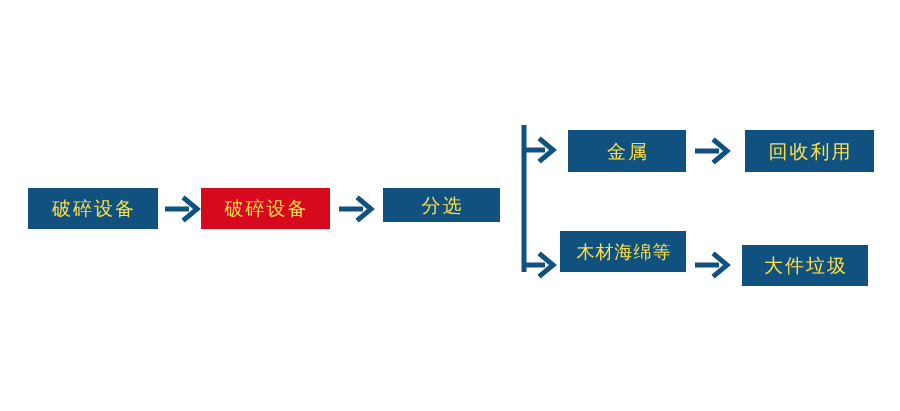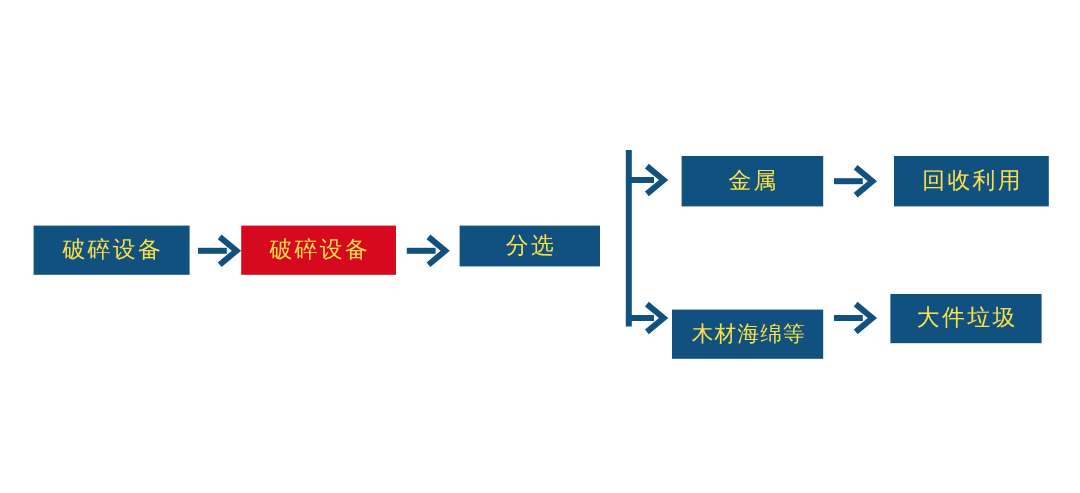--- a/index.html
+++ b/index.html
@@ -96,21 +96,21 @@
 
   <div class="arrow" style="left:693px; top:138px; width:38px; height:26px;">
     <svg width="38" height="26" viewBox="0 0 38 26">
       <path d="M2 13 H26" stroke="#10517f" stroke-width="5" fill="none"></path>
       <path d="M22 3 L34 13 L22 23" stroke="#10517f" stroke-width="5" fill="none" stroke-linecap="square" stroke-linejoin="miter"></path>
     </svg>
   </div>
 
   <div class="node blue" style="left:745px; top:130px; width:129px; height:42px;text-align:right;">回收利用</div>
 
-  <div class="node blue" style="left:560px; top:258px; width:126px; height:41px; font-size:18px; letter-spacing:1px;">木材海绵等</div>
+  <div class="node blue" style="left:560px; top:231px; width:126px; height:41px; font-size:18px; letter-spacing:1px;">木材海绵等</div>
 
   <div class="arrow" style="left:693px; top:252px; width:38px; height:26px;">
     <svg width="38" height="26" viewBox="0 0 38 26">
       <path d="M2 13 H26" stroke="#10517f" stroke-width="5" fill="none"></path>
       <path d="M22 3 L34 13 L22 23" stroke="#10517f" stroke-width="5" fill="none" stroke-linecap="square" stroke-linejoin="miter"></path>
     </svg>
   </div>
 
   <div class="node blue" style="left:742px; top:245px; width:126px; height:41px;">大件垃圾</div>
 

